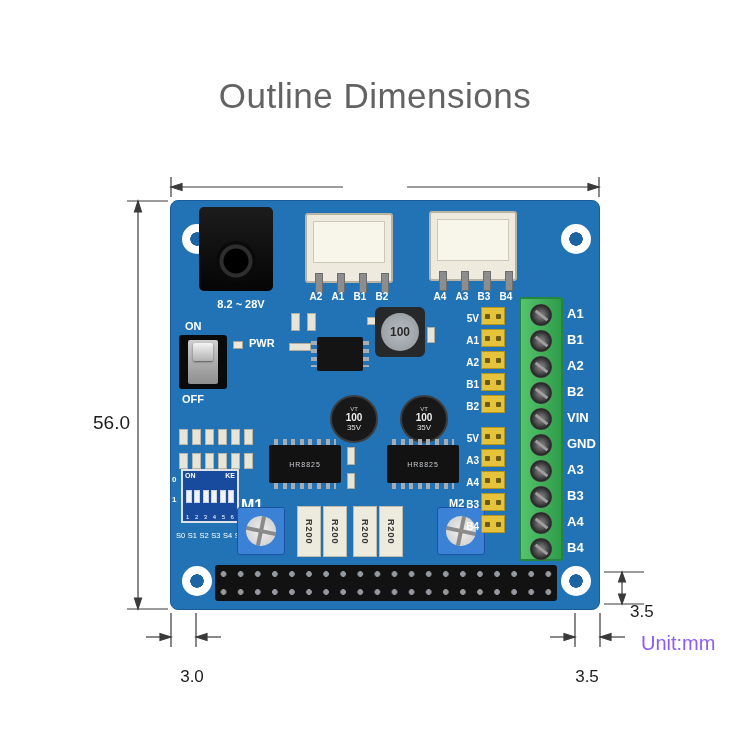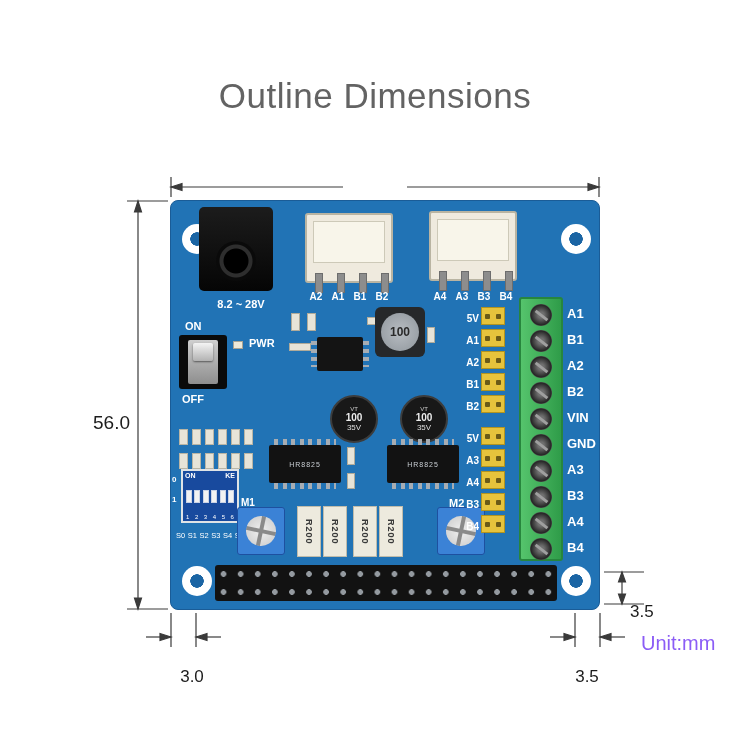--- a/index.html
+++ b/index.html
@@ -293,21 +293,21 @@
     </div>
     <div class="sigrow">
       <span>S0</span>
       <span>S1</span>
       <span>S2</span>
       <span>S3</span>
       <span>S4</span>
       <span>S5</span>
     </div>
 
-    <div class="blabel" style="left:70px;top:296px;font-size:10px;text-align:right;">M1</div>
+    <div class="blabel" style="left:70px;top:296px;font-size:16px;text-align:right;">M1</div>
     <div class="trimpot" style="left:66px;top:306px;">
       <div class="tp-screw"></div>
     </div>
     <div class="blabel" style="left:278px;top:296px;font-size:11px;">M2</div>
     <div class="trimpot" style="left:266px;top:306px;">
       <div class="tp-screw"></div>
     </div>
 
     <div class="r200" style="left:126px;">
         <span>R200</span>

